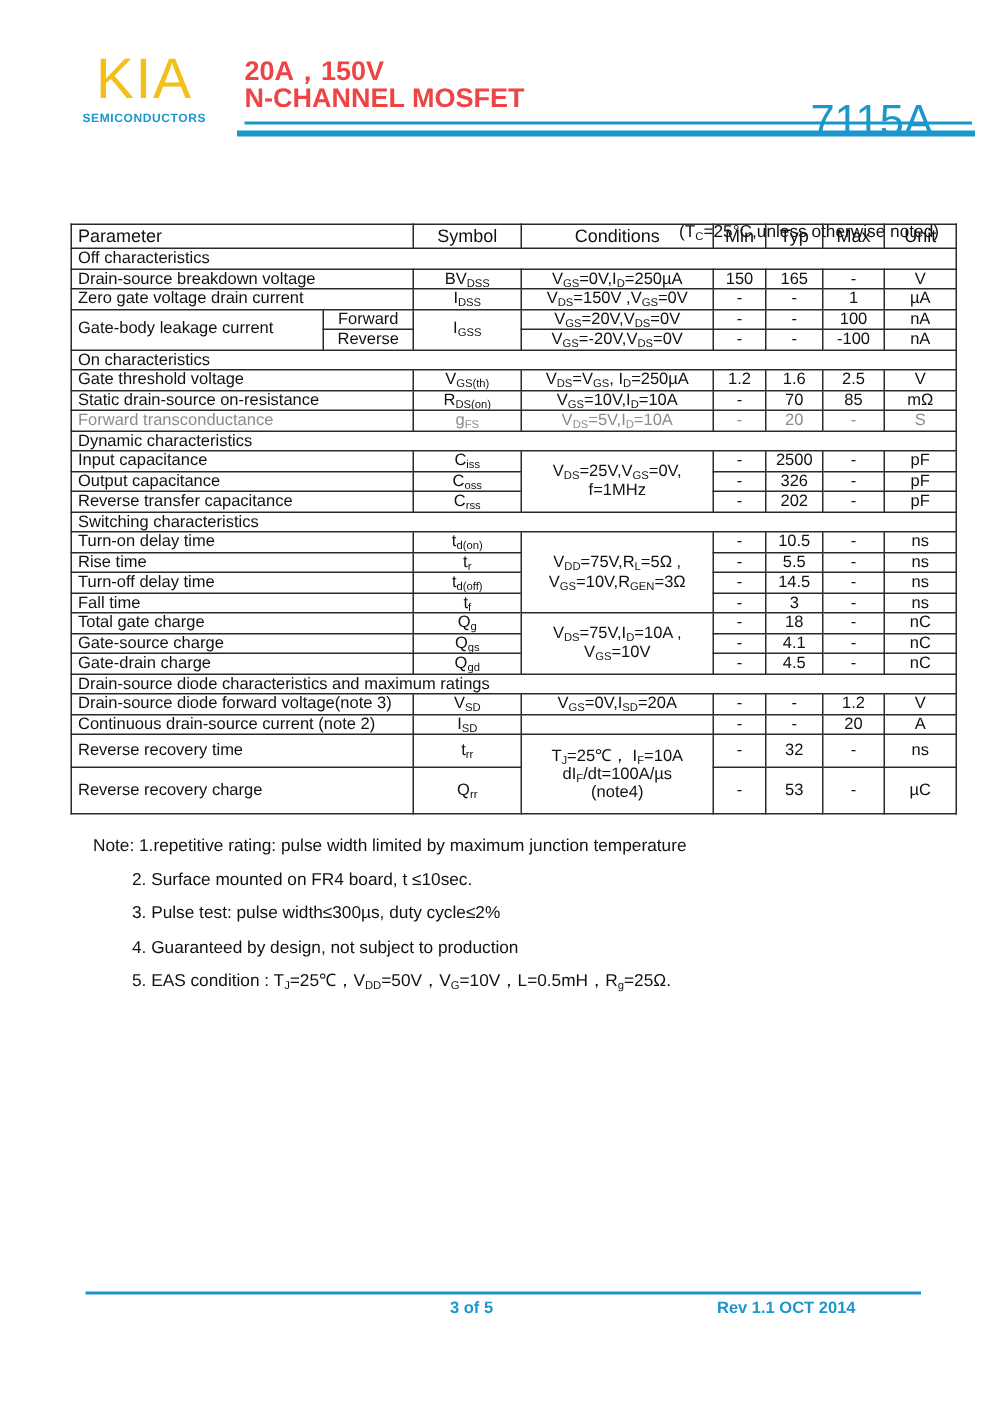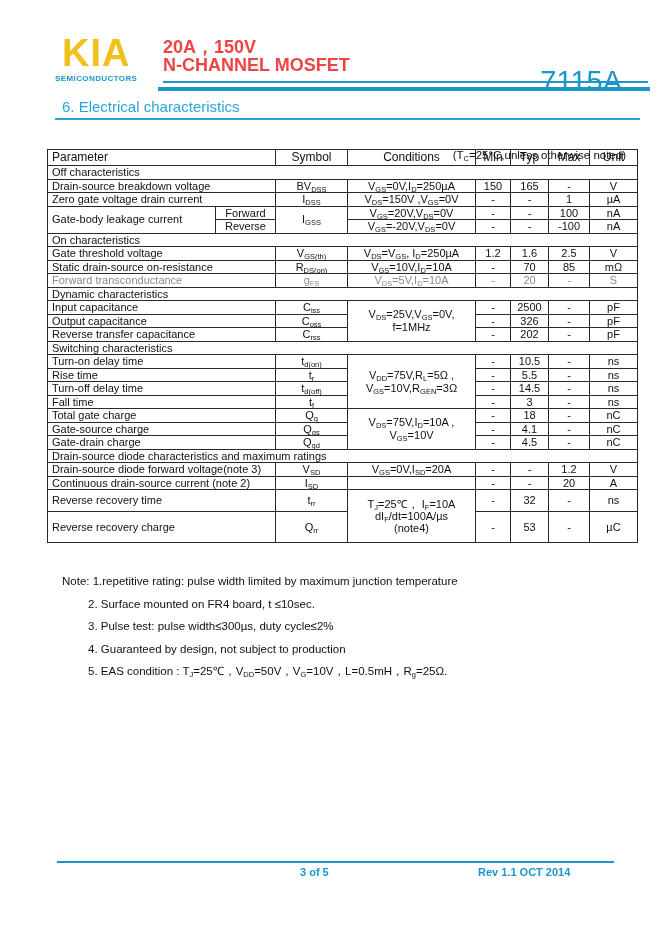--- a/index.html
+++ b/index.html
@@ -3,21 +3,21 @@
 <meta charset="utf-8">
 <style>
   html,body{margin:0;padding:0;background:#e8e8e8;}
   .page{
     position:relative; width:662px; height:936px; background:#ffffff;
     font-family:"Liberation Sans", sans-serif; color:#111; overflow:hidden;
     margin:0 auto;
   }
   
   .logo{position:absolute; left:55px; top:33px; text-align:center;}
-  .logo-main{font-size:38px; font-weight:700; color:#f2bf1b; letter-spacing:1px; line-height:40px;}
+  .logo-main{font-size:38px; font-weight:400; color:#f2bf1b; letter-spacing:1px; line-height:40px;}
   .logo-sub{font-size:8px; font-weight:700; color:#1b97cb; letter-spacing:.4px; margin-top:1px;}
   .subtitle{position:absolute; left:163px; top:38px; color:#ef4444; font-weight:700; font-size:18px; line-height:18px;}
   .part-number{position:absolute; right:40px; top:38px; color:#1b97cb; font-size:29px; line-height:32px;margin-top:27px;}
   .rule-thin{position:absolute; left:163px; top:81px; width:485px; height:2px; background:#1b97cb;}
   .rule-thick{position:absolute; left:158px; top:87px; width:492px; height:4px; background:#1b97cb;}
   
   .sec-wrap{position:absolute; left:55px; top:98px; width:585px; border-bottom:2px solid #2aa5da;}
   .sec-title{display:inline-block; color:#2aa5da; font-size:15px; padding:0 0 3px 7px;}
   
   .cond-note{position:absolute; right:36px; top:149px; font-size:11.5px; color:#111;}
@@ -26,21 +26,21 @@
   th,td{border:1px solid #2a2a2a; padding:0 4px; height:12.5px; line-height:1.12;
         text-align:center; vertical-align:middle; overflow:hidden;}
   th{font-weight:400; height:15px; font-size:12px;}
   th.param, td.param{text-align:left;}
   tr.sec td{text-align:left;}
   tr.gray td{color:#8b8b8b;margin-top:24px;}
   tr.tall td{height:21px;}
   tr.taller td{height:30px;}
   sub{font-size:7.5px; line-height:0; vertical-align:-2px;}
   
-  .notes{position:absolute; left:62px; top:553px; font-size:11.5px; color:#111;margin-top:17px;}
+  .notes{position:absolute; left:62px; top:553px; font-size:11.5px; color:#111;}
   .note-line{height:22.5px; line-height:22.5px; white-space:nowrap;}
   .note-line.indent{margin-left:26px;}
   
   .footer-line{position:absolute; left:57px; top:861px; width:557px; height:2px; background:#1b97cb;}
   .footer-page{position:absolute; left:300px; top:866px; color:#1b97cb; font-size:11px; font-weight:700;}
   .footer-rev{position:absolute; left:478px; top:866px; color:#1b97cb; font-size:11px; font-weight:700;}
 </style>
 </head>
 <body>
 
@@ -51,23 +51,20 @@
     <div class="logo-sub">SEMICONDUCTORS</div>
   </div>
   <div class="subtitle">
     <div>20A，150V</div>
     <div>N-CHANNEL MOSFET</div>
   </div>
   <div class="part-number">7115A</div>
   <div class="rule-thin"></div>
   <div class="rule-thick"></div>
 
-  <div class="sec-wrap">
-    <span class="sec-title">6.  Electrical characteristics</span>
-  </div>
 
   <div class="cond-note">(T<sub>C</sub>=25°C,unless otherwise noted)</div>
 
   <div class="table-wrap">
     <table>
       <colgroup>
         <col style="width:168px">
           <col style="width:60px">
           <col style="width:72px">
           <col style="width:128px">

